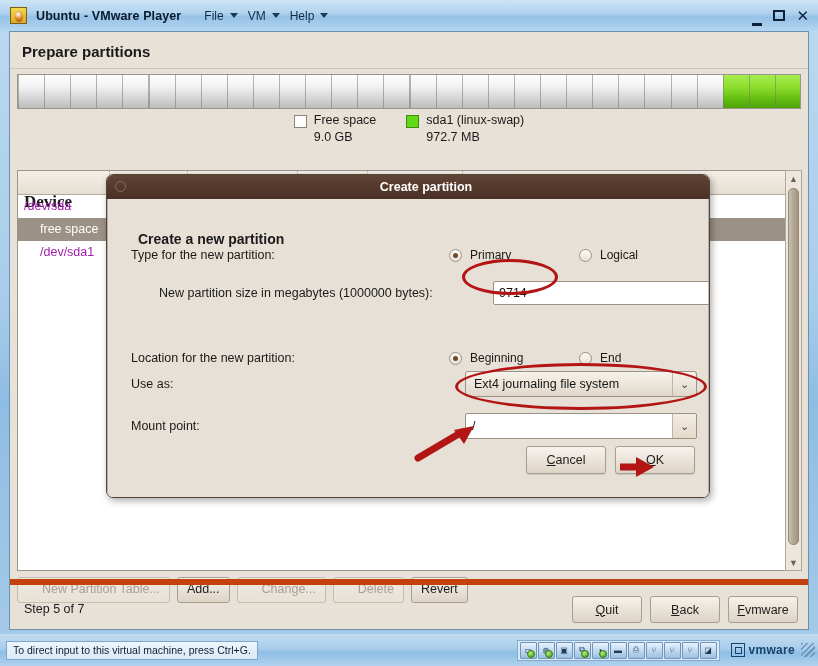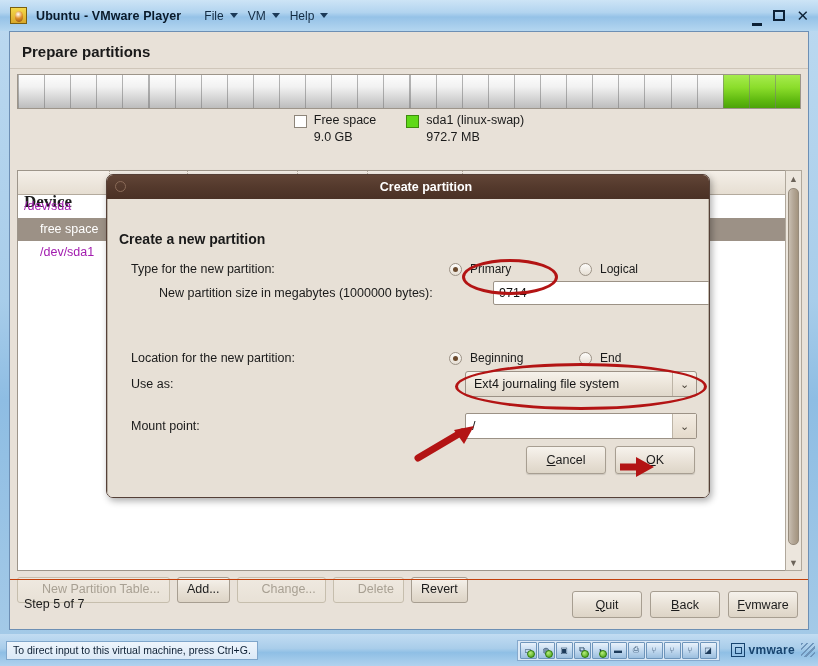--- a/index.html
+++ b/index.html
@@ -178,21 +178,21 @@
     border: 1px solid #a79e91; border-radius: 3px;
     padding: 4px 9px 5px 9px; cursor: default; white-space: nowrap;
     line-height: 15px;
   }
   .gtk-btn.disabled { color: #a8a093; border-color: #c6bead;
     background: linear-gradient(to bottom, #efe9e0 0%, #e8e1d6 100%); padding-left: 24px; }
 
   
   #bottom-bar {
     position: absolute; left: 0; bottom: 0; width: 798px; height: 50px;
-    border-top: 1px solid #c2410c;
+    border-top: 6px solid #c2410c;
   }
   #step-label {
     position: absolute; left: 14px; top: 17px;
     font-size: 12.5px; color: #1c1c1c;
   }
   #nav-buttons {
     position: absolute; right: 10px; top: 11px;
     display: flex; gap: 8px;
   }
   .nav-btn {
@@ -230,21 +230,21 @@
   }
   #dlg-body {
     height: 300px; width: 100%;
     background: #e7e0d6;
     border-left: 1px solid #b9b0a3; border-right: 1px solid #b9b0a3;
     border-bottom: 1px solid #b9b0a3;
     border-bottom-left-radius: 7px; border-bottom-right-radius: 7px;
     position: relative;
   }
   #dlg-heading {
-    position: absolute; left: 11px; top: 32px;
+    position: absolute; left: 30px; top: 32px;
     font-size: 14px; font-weight: bold; color: #1a1a1a;
   }
   .dlg-row {
     position: absolute; left: 23px; width: 566px;
     display: flex; align-items: center;
   }
   .dlg-label { font-size: 12.5px; color: #1a1a1a; }
 
   
   .radio-group { display: flex; align-items: center; }
@@ -507,21 +507,21 @@
 
     <div id="create-partition-dialog">
       <div id="dlg-titlebar">
         <div id="dlg-close-dot"></div>
         <div id="dlg-title">Create partition</div>
       </div>
 
       <div id="dlg-body">
         <div id="dlg-heading">Create a new partition</div>
 
-        <div class="dlg-row" style="top:63px;">
+        <div class="dlg-row" style="top:49px;">
           <span class="dlg-label">Type for the new partition:</span>
           <span class="radio-group" style="margin-left:auto; width:248px;">
             <span class="radio-opt" style="width:130px;">
               <span class="radio-dot on"></span>
               <span class="radio-label">Primary</span>
             </span>
             <span class="radio-opt">
               <span class="radio-dot"></span>
               <span class="radio-label">Logical</span>
             </span>

